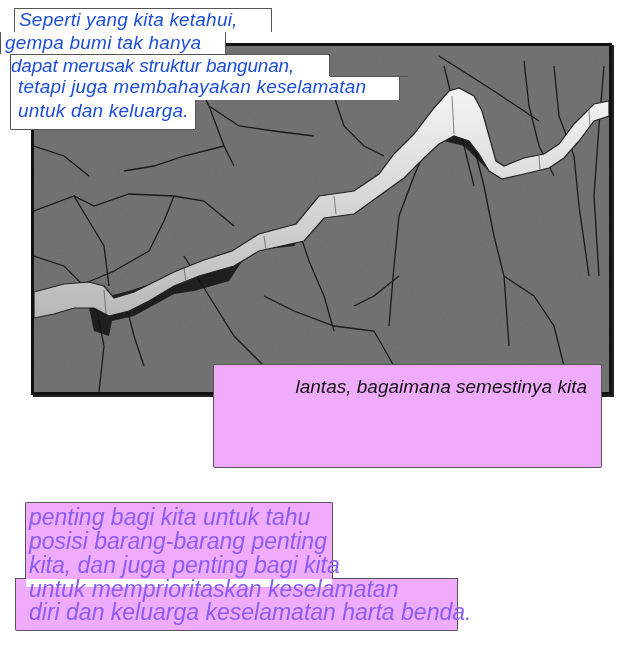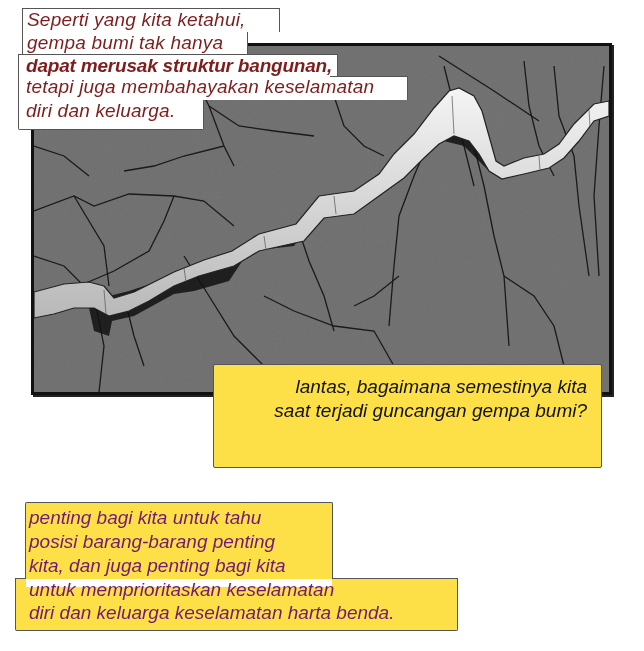--- a/index.html
+++ b/index.html
@@ -10,32 +10,32 @@
     }
     .panel {
       position: absolute; left: 31px; top: 43px; width: 581px; height: 352px;
       box-sizing: border-box; border: 3px solid #111;
       background: #6b6b6b; overflow: hidden;
       box-shadow: 2px 2px 0 #222;
     }
     .panel svg { position: absolute; left: 0; top: 0; }
     .cap-line {
       position: absolute; background: #fff;
-      font-style: italic; font-size: 19px; line-height: 22px; color: #7f1d1d;
-      white-space: nowrap; letter-spacing: 0.2px; margin-left: 8px;
+      font-style: italic; font-size: 19px; line-height: 22px; color: #1d4ed8;
+      white-space: nowrap; letter-spacing: 0.2px;
     }
     .box {
-      position: absolute; background: #fde047; box-sizing: border-box;
+      position: absolute; background: #f0abfc; box-sizing: border-box;
       border: 1px solid #555; border-radius: 2px;
     }
     .cap2 { font-style: italic; font-size: 19px; line-height: 24px; color: #111; text-align: right; }
     .cap2 div { white-space: nowrap; }
     .cap3-line {
-      position: absolute; font-style: italic; font-size: 19px; line-height: 23px;
-      color: #701a75; white-space: nowrap;
+      position: absolute; font-style: italic; font-size: 23px; line-height: 23px;
+      color: #8b5cf6; white-space: nowrap;
     }
   </style>
 </head>
 <body>
 
 <div class="panel">
   <svg width="575" height="346" viewBox="0 0 575 346">
     <defs>
       <filter id="grain" x="0" y="0" width="100%" height="100%">
         <feTurbulence type="fractalNoise" baseFrequency="0.9" numOctaves="2" seed="3"></feTurbulence>
@@ -89,31 +89,30 @@
       <line x1="300" y1="150" x2="302" y2="168"></line>
       <line x1="418" y1="50" x2="420" y2="88"></line>
       <line x1="505" y1="110" x2="506" y2="124"></line>
       <line x1="555" y1="64" x2="556" y2="80"></line>
     </g>
   </svg>
 </div>
 
 <div>
   <div class="cap-line" style="left:14px; top:8px; width:258px; height:24px; border:1px solid #555; border-bottom:none; padding:0 0 0 4px; box-sizing:border-box;">Seperti yang kita ketahui,</div>
-  <div class="cap-line" style="left:14px; top:32px; width:226px; height:22px; border-left:1px solid #555; border-right:1px solid #555; padding-left:4px; box-sizing:border-box;">gempa bumi tak hanya</div>
-  <div class="cap-line" style="left:10px; top:54px; width:320px; height:22px; border:1px solid #555; border-bottom:none; padding-left:7px; box-sizing:border-box; letter-spacing:-0.2px;font-weight:bold;">dapat merusak struktur bangunan,</div>
+  <div class="cap-line" style="left:0; top:32px; width:226px; height:22px; border-left:1px solid #555; border-right:1px solid #555; padding-left:4px; box-sizing:border-box;">gempa bumi tak hanya</div>
+  <div class="cap-line" style="left:10px; top:54px; width:320px; height:22px; border:1px solid #555; border-bottom:none; box-sizing:border-box; letter-spacing:-0.2px;">dapat merusak struktur bangunan,</div>
   <div class="cap-line" style="left:10px; top:76px; width:390px; height:24px; border:1px solid #555; border-bottom:none; border-top:none; padding-left:7px; box-sizing:border-box;">tetapi juga membahayakan keselamatan</div>
-  <div class="cap-line" style="left:10px; top:100px; width:186px; height:30px; border:1px solid #555; border-top:none; padding-left:7px; box-sizing:border-box; border-radius:0 0 2px 2px;">diri dan keluarga.</div>
+  <div class="cap-line" style="left:10px; top:100px; width:186px; height:30px; border:1px solid #555; border-top:none; padding-left:7px; box-sizing:border-box; border-radius:0 0 2px 2px;">untuk dan keluarga.</div>
 
   <div style="position:absolute; left:330px; top:76px; width:78px; height:1px; background:#555;"></div>
 </div>
 
 <div class="box cap2" style="left:213px; top:364px; width:389px; height:104px; padding:10px 14px 0 0;">
   <div>lantas, bagaimana semestinya kita</div>
-  <div>saat terjadi guncangan gempa bumi?</div>
 </div>
 
 <div>
   <div class="box" style="left:25px; top:502px; width:308px; height:84px; border-bottom:none; border-radius:2px 2px 0 0;"></div>
   <div class="box" style="left:15px; top:578px; width:443px; height:53px; border-top:none; border-radius:0 0 2px 2px;"></div>
   <div style="position:absolute; left:15px; top:578px; width:11px; height:1px; background:#555;"></div>
   <div style="position:absolute; left:332px; top:578px; width:126px; height:1px; background:#555;"></div>
   <div style="position:absolute; left:26px; top:579px; width:306px; height:8px; background:#fff;"></div>
 
   <div class="cap3-line" style="left:29px; top:506px;">penting bagi kita untuk tahu</div>

